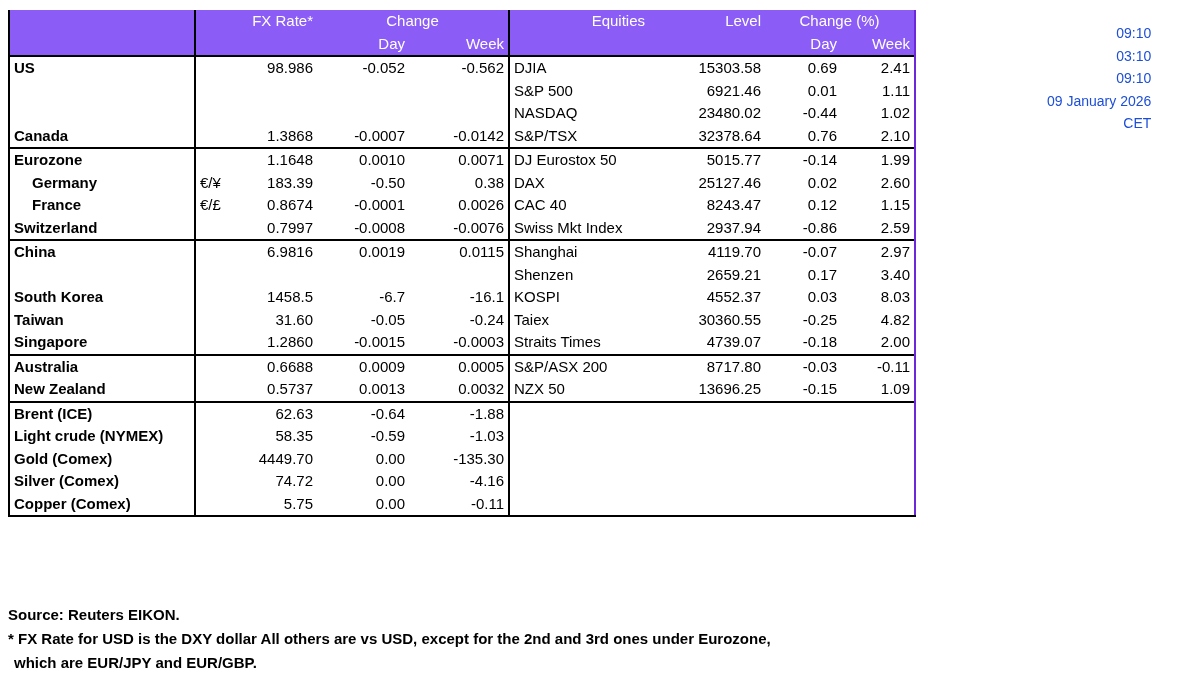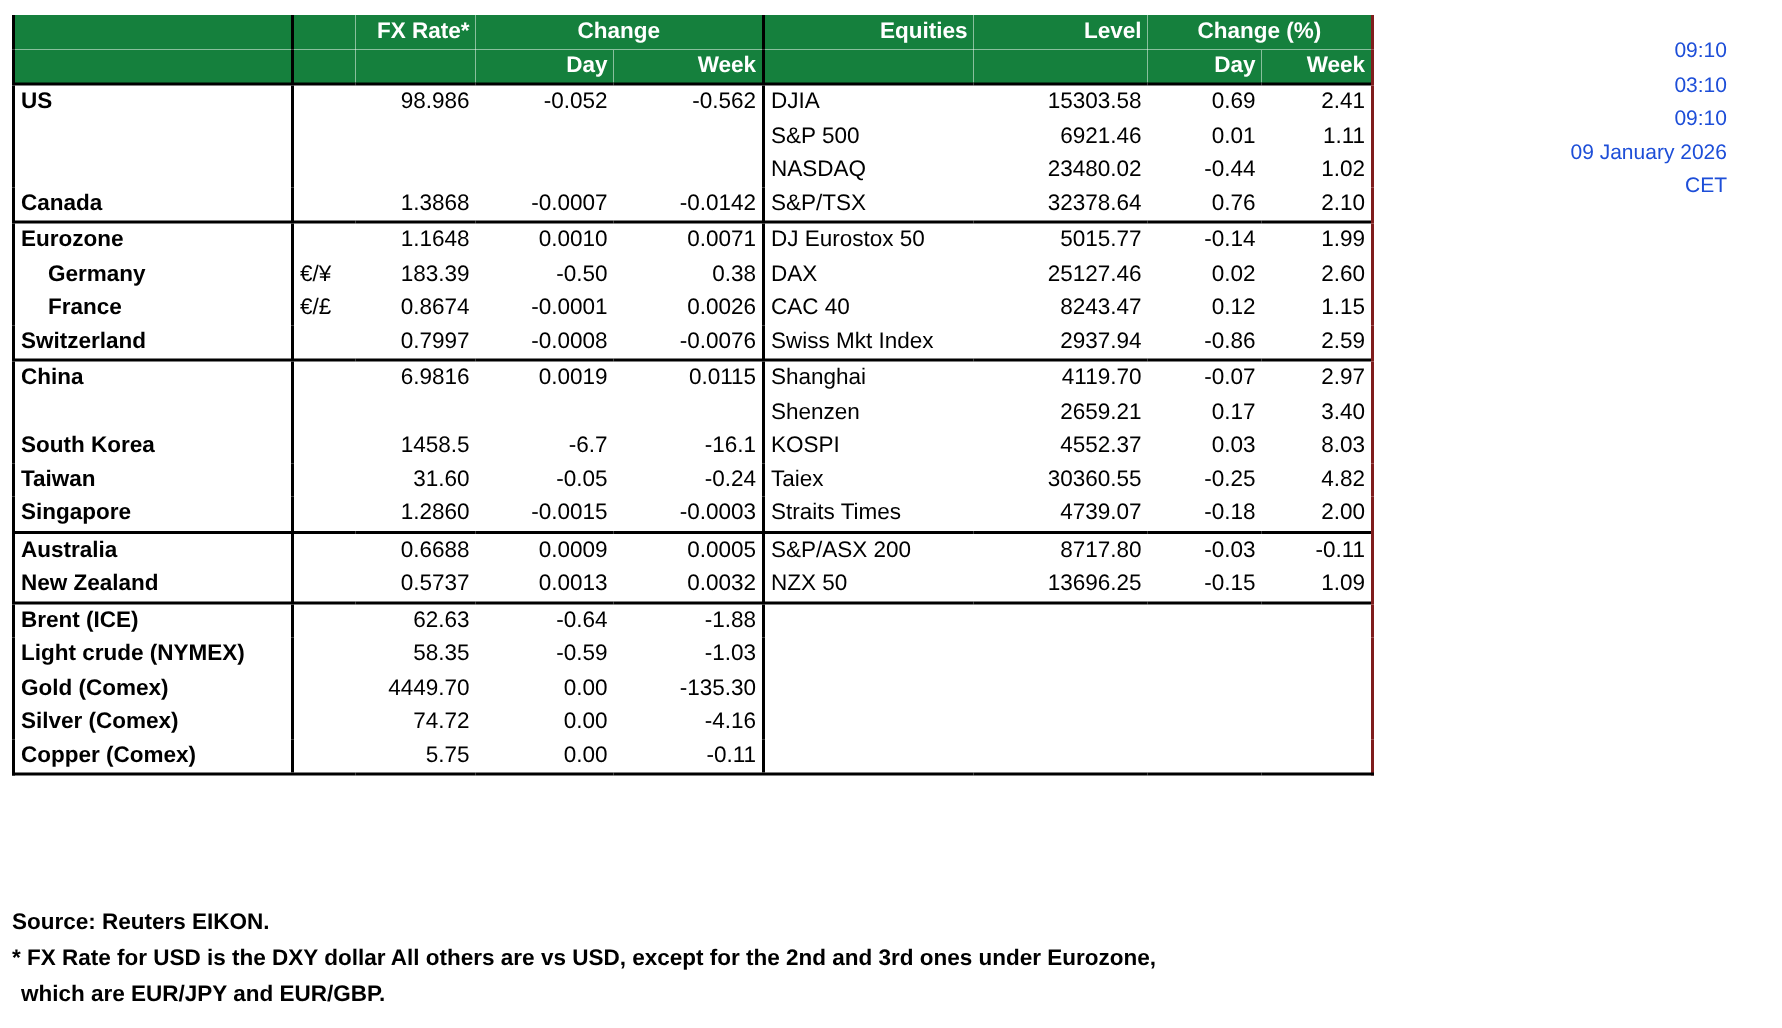--- a/index.html
+++ b/index.html
@@ -33,23 +33,23 @@
   #market-table td, #market-table th {
     padding: 0 4px;
     height: 22.5px;
     line-height: 22.5px;
     font-size: 15px;
     vertical-align: middle;
     white-space: nowrap;
     overflow: hidden;
   }
   .hdr {
-    background: #15803d;
+    background: #8b5cf6;
     color: #ffffff;
-    font-weight: bold;
+    font-weight: normal;
     text-align: center;
     margin-top: 30px;
   }
   .hdr-left { text-align: right; }
   .hdr-right { text-align: right; }
   .lbl {
     font-weight: bold;
     text-align: left;
   }
   .lbl-indent {
@@ -70,21 +70,21 @@
   col.c-eq     { width: 140px; }
   col.c-level  { width: 116px; }
   col.c-eqday  { width: 76px; }
   col.c-eqweek { width: 74px; }
 
   
   .bt { border-top: 2px solid #000000; }
   .bb { border-bottom: 2px solid #000000; }
   .bl { border-left: 2px solid #000000; }
   .outer-l { border-left: 2px solid #000000; }
-  .outer-r { border-right: 2px solid #7f1d1d; }
+  .outer-r { border-right: 2px solid #6d28d9; }
 
   
   #info-block {
     position: absolute;
     left: 1047px;
     top: 22px;
     font-size: 14px;
     line-height: 22.5px;
     color: #1d4ed8;
     text-align: right;

